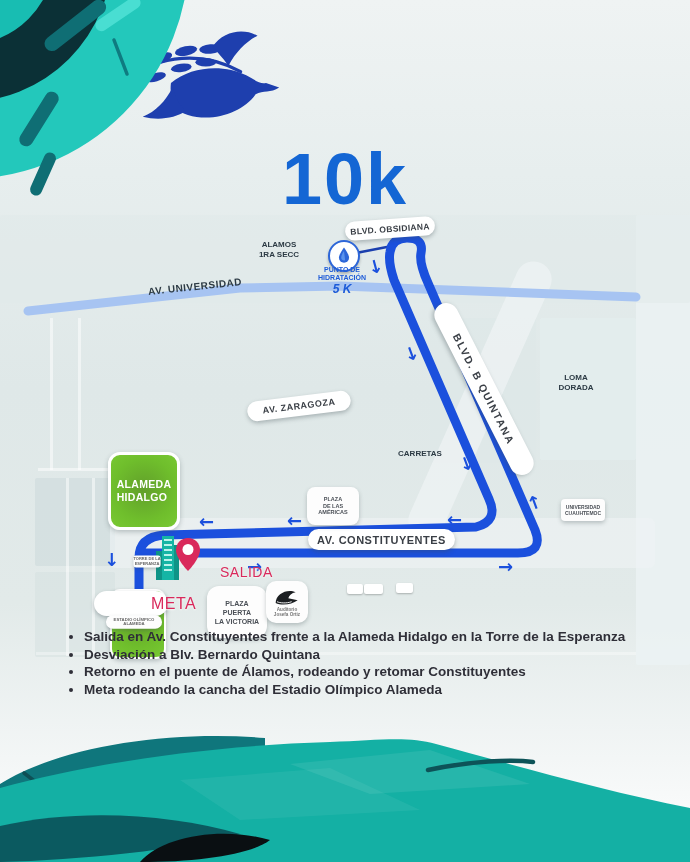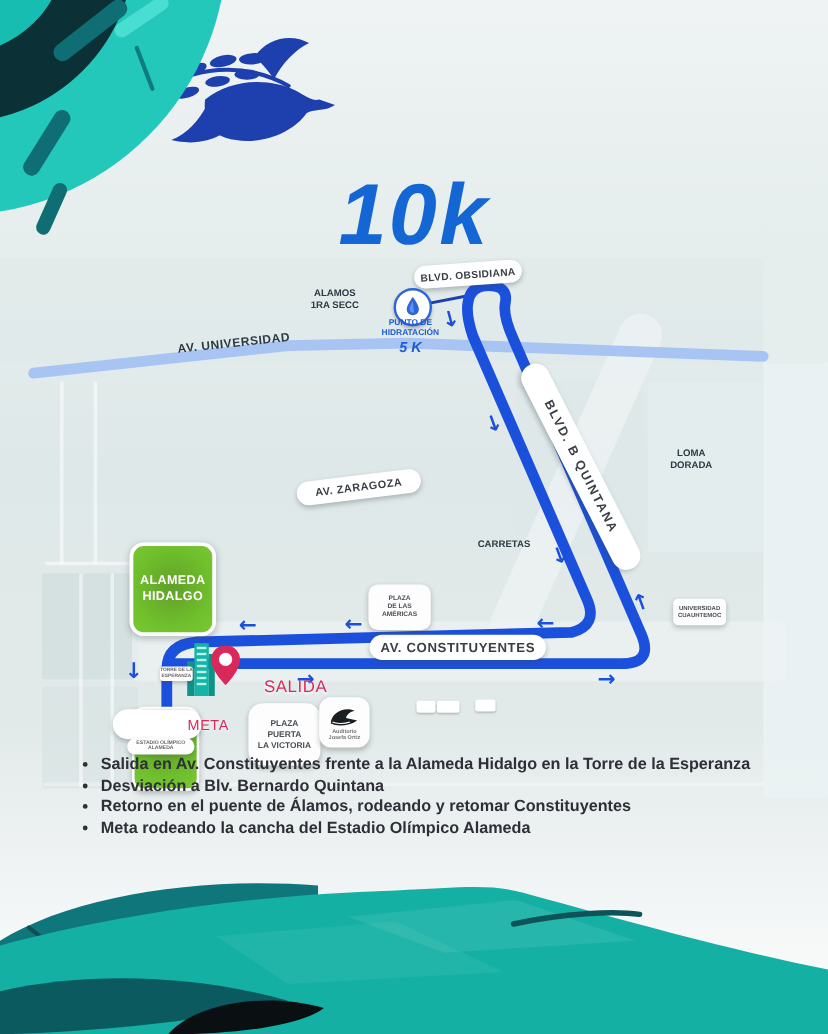--- a/index.html
+++ b/index.html
@@ -7,40 +7,40 @@
     position:relative;width:690px;height:862px;overflow:hidden;
     font-family:"Liberation Sans",sans-serif;
     background:linear-gradient(180deg,#eff3f3 0%,#e7eeee 20%,#dfe8e8 45%,#e2eae9 70%,#f3f6f6 88%,#ffffff 100%);
   }
   .abs{position:absolute;}
   
   .title1{left:270px;top:76px;font-size:36px;font-weight:bold;font-style:italic;
     color:#1d3cae;letter-spacing:4px;white-space:nowrap;}
   .title2{left:140px;top:104px;font-size:42px;font-weight:bold;font-style:italic;
     color:#1d3cae;letter-spacing:5px;white-space:nowrap;}
-  .distance{left:282px;top:138px;font-size:72px;font-weight:bold;font-style:italic;
+  .distance{left:282px;top:138px;font-size:72px;font-weight:bold;
     color:#1466d4;letter-spacing:2px;}
   
   .blk{position:absolute;border-radius:2px;}
   .street{position:absolute;background:#ffffff;opacity:.5;}
   
   .pill{position:absolute;background:#ffffff;border-radius:20px;
     box-shadow:0 2px 4px rgba(60,75,80,.35);display:flex;align-items:center;justify-content:center;
     color:#3a3f46;font-weight:bold;white-space:nowrap;}
   .card{position:absolute;background:#fdfdfd;box-shadow:0 2px 4px rgba(60,75,80,.3);
     display:flex;flex-direction:column;align-items:center;justify-content:center;text-align:center;
     color:#4a4f56;font-weight:bold;white-space:pre-line;}
   .maptext{position:absolute;color:#2c3a44;font-weight:bold;text-align:center;white-space:pre-line;}
   .arr{position:absolute;color:#1b50dd;font-weight:bold;font-size:18px;line-height:18px;
     font-family:"DejaVu Sans",sans-serif;}
   .chip{position:absolute;background:#fff;border-radius:2px;box-shadow:0 1px 2px rgba(0,0,0,.25);}
   .green-box{position:absolute;border:3px solid #ffffff;border-radius:12px;
     background:radial-gradient(circle at 50% 48%, #619f2a 0%, #6fbe2c 62%, #79c933 100%);
     box-shadow:0 2px 5px rgba(60,75,80,.3);
-    display:flex;align-items:center;justify-content:center;text-align:center;
+    display:flex;align-items:center;justify-content:center;text-align:left;
     color:#ffffff;font-weight:bold;white-space:pre-line;}
   .pink-text{color:#d9295b;font-weight:normal;letter-spacing:.5px;
     text-shadow:0 1px 2px rgba(255,255,255,.9);padding-left:40px;}
   
   .notes{left:62px;top:628px;width:585px;}
   .notes ul{margin:0;padding-left:22px;}
   .notes li{font-size:13.5px;line-height:17.5px;font-weight:bold;color:#2f2f38;}
   svg{display:block;}
 </style>
 </head>
@@ -160,21 +160,21 @@
     <circle cx="12" cy="11.5" r="5.5" fill="#ffffff"></circle>
   </svg>
   <div class="abs pink-text" style="left:180px;top:564px;font-size:14px;"><span>SALIDA</span></div>
 
   <div class="abs" style="left:110px;top:589px;width:52px;height:66px;border-radius:10px;border:2px solid #ffffff;background:radial-gradient(circle at 50% 45%, #619f2a 0%, #6fbe2c 60%, #79c933 100%);box-shadow:0 2px 4px rgba(60,75,80,.3);"></div>
   <div class="pill" style="left:94px;top:591px;width:74px;height:25px;border-radius:14px;">
     <svg width="14" height="20" viewBox="0 0 24 34" style="margin-right:3px;">
       <path d="M12,0 C5,0 0,5 0,12 C0,21 12,33 12,33 C12,33 24,21 24,12 C24,5 19,0 12,0 Z" fill="#d9295b"></path>
       <circle cx="12" cy="11.5" r="5.5" fill="#ffffff"></circle>
     </svg>
-    <span class="pink-text" style="font-size:12px;margin-left:42px;">META</span>
+    <span class="pink-text" style="font-size:16px;margin-left:42px;">META</span>
   </div>
   <div class="card" style="left:101px;top:614px;width:66px;height:16px;border-radius:8px;font-size:5px;line-height:5.5px;transform:scale(.85);color:#666;"><span>ESTADIO OLÍMPICO
 ALAMEDA</span></div>
 
   <svg class="abs" style="left:122px;top:28px;" width="160" height="106" viewBox="0 0 170 112">
     <path d="M6,54 C40,28 86,24 126,46" fill="none" stroke="#1e3fae" stroke-width="3.5" stroke-linecap="round"></path>
     <g fill="#1e3fae">
       <ellipse cx="18" cy="44" rx="11" ry="4.5" transform="rotate(-28 18 44)"></ellipse>
       <ellipse cx="42" cy="32" rx="12" ry="5" transform="rotate(-22 42 32)"></ellipse>
       <ellipse cx="68" cy="24" rx="12" ry="5" transform="rotate(-12 68 24)"></ellipse>

